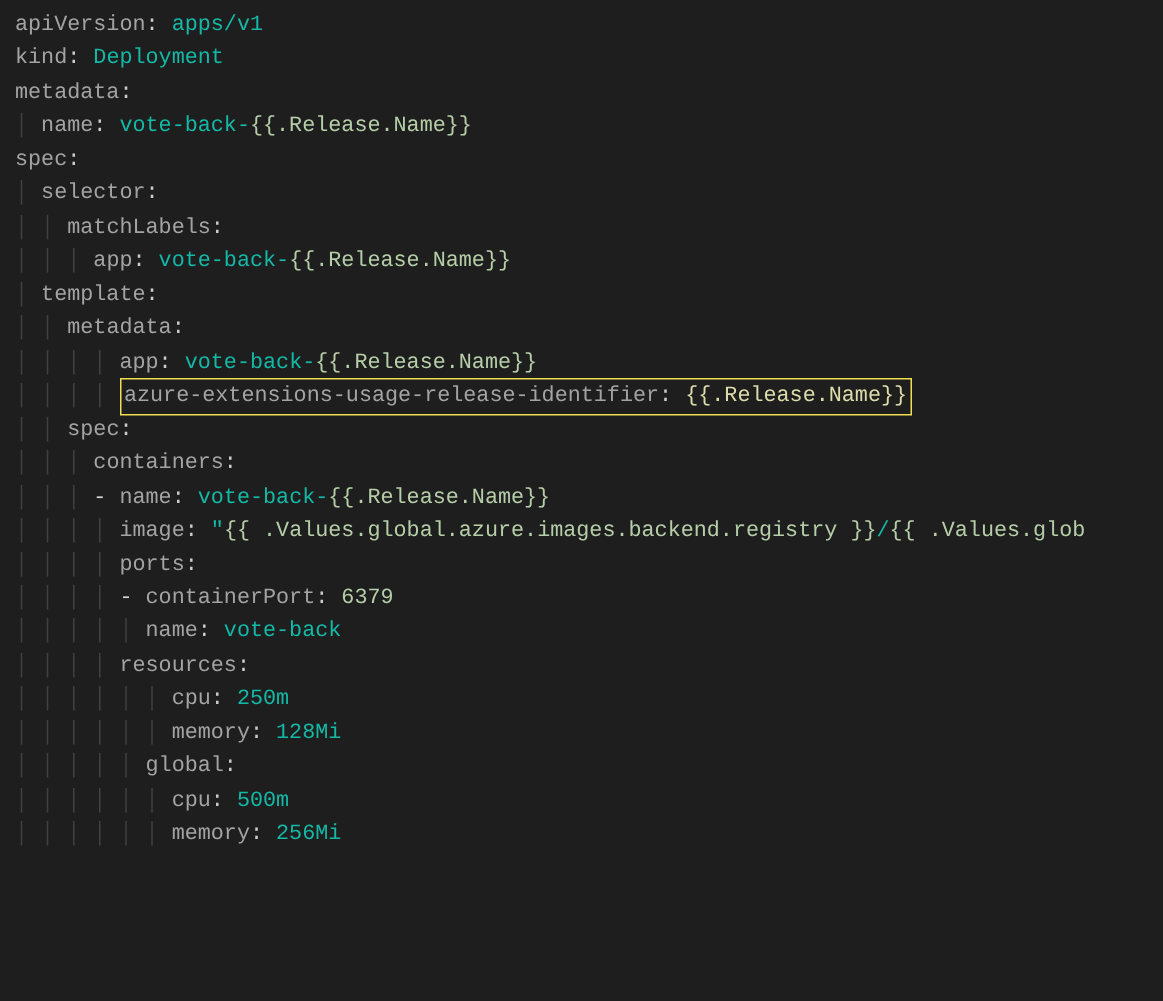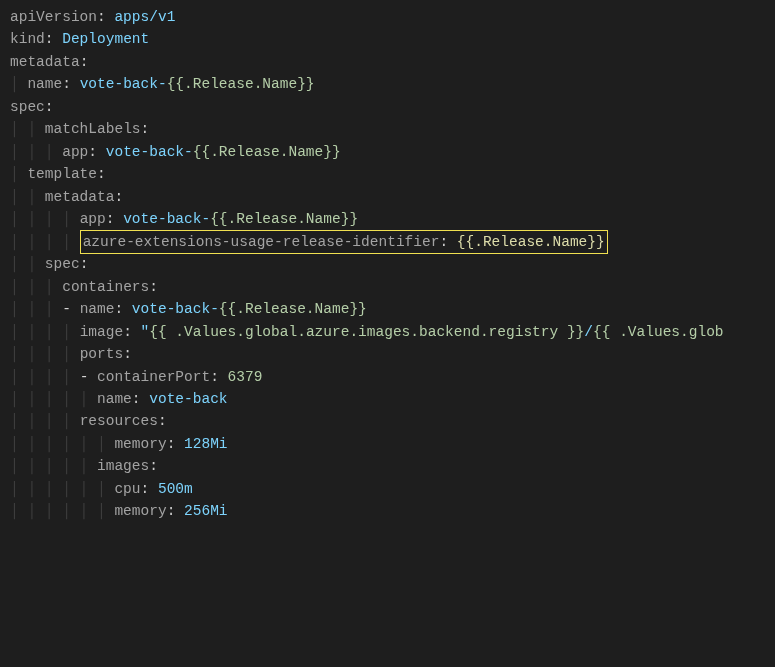--- a/index.html
+++ b/index.html
@@ -11,21 +11,21 @@
     color: #d4d4d4;
     padding: 6px 10px;
     width: 775px;
     height: 667px;
     overflow: hidden;
     white-space: nowrap;
   }
   .line { display: block; }
   .key   { color: #a3a3a3; }
   .colon { color: #cccccc; }
-  .str   { color: #7dd3fc; }
+  .str   { color: #14b8a6; }
   .num   { color: #b5cea8; }
   .tmpl  { color: #b5cea8; }
   .tmplY { color: #dcdcaa; }
   .guide { color: #404040; user-select: none; }
   .dash  { color: #d4d4d4; }
   .hl {
     display: inline-block;
     border: 1px solid #f0e050;
     padding: 0 2px;
     margin: -1px 0;
@@ -41,20 +41,21 @@
 
 <span class="line"><span class="key">kind</span><span class="colon">:</span> <span class="str">Deployment</span></span>
 
 <span class="line"><span class="key">metadata</span><span class="colon">:</span></span>
 
 <span class="line"><span class="guide">│ </span><span class="key">name</span><span class="colon">:</span> <span class="str">vote-back-</span><span class="tmpl">{{.Release.Name}}</span></span>
 
 <span class="line"><span class="key">spec</span><span class="colon">:</span></span>
 
 
+<span class="line"><span class="guide">│ </span><span class="key">selector</span><span class="colon">:</span></span>
 
 <span class="line"><span class="guide">│ │ </span><span class="key">matchLabels</span><span class="colon">:</span></span>
 
 <span class="line"><span class="guide">│ │ │ </span><span class="key">app</span><span class="colon">:</span> <span class="str">vote-back-</span><span class="tmpl">{{.Release.Name}}</span></span>
 
 <span class="line"><span class="guide">│ </span><span class="key">template</span><span class="colon">:</span></span>
 
 <span class="line"><span class="guide">│ │ </span><span class="key">metadata</span><span class="colon">:</span></span>
 
 
@@ -72,22 +73,23 @@
 
 <span class="line"><span class="guide">│ │ │ │ </span><span class="key">ports</span><span class="colon">:</span></span>
 
 <span class="line"><span class="guide">│ │ │ │ </span><span class="dash">- </span><span class="key">containerPort</span><span class="colon">:</span> <span class="num">6379</span></span>
 
 <span class="line"><span class="guide">│ │ │ │ │ </span><span class="key">name</span><span class="colon">:</span> <span class="str">vote-back</span></span>
 
 <span class="line"><span class="guide">│ │ │ │ </span><span class="key">resources</span><span class="colon">:</span></span>
 
 
+<span class="line"><span class="guide">│ │ │ │ │ │ </span><span class="key">cpu</span><span class="colon">:</span> <span class="str">250m</span></span>
 
 <span class="line"><span class="guide">│ │ │ │ │ │ </span><span class="key">memory</span><span class="colon">:</span> <span class="str">128Mi</span></span>
 
-<span class="line"><span class="guide">│ │ │ │ │ </span><span class="key">images</span><span class="colon">:</span></span>
+<span class="line"><span class="guide">│ │ │ │ │ </span><span class="key">global</span><span class="colon">:</span></span>
 
 <span class="line"><span class="guide">│ │ │ │ │ │ </span><span class="key">cpu</span><span class="colon">:</span> <span class="str">500m</span></span>
 
 <span class="line"><span class="guide">│ │ │ │ │ │ </span><span class="key">memory</span><span class="colon">:</span> <span class="str">256Mi</span></span>
 
 </div>
 
 </body></html>

